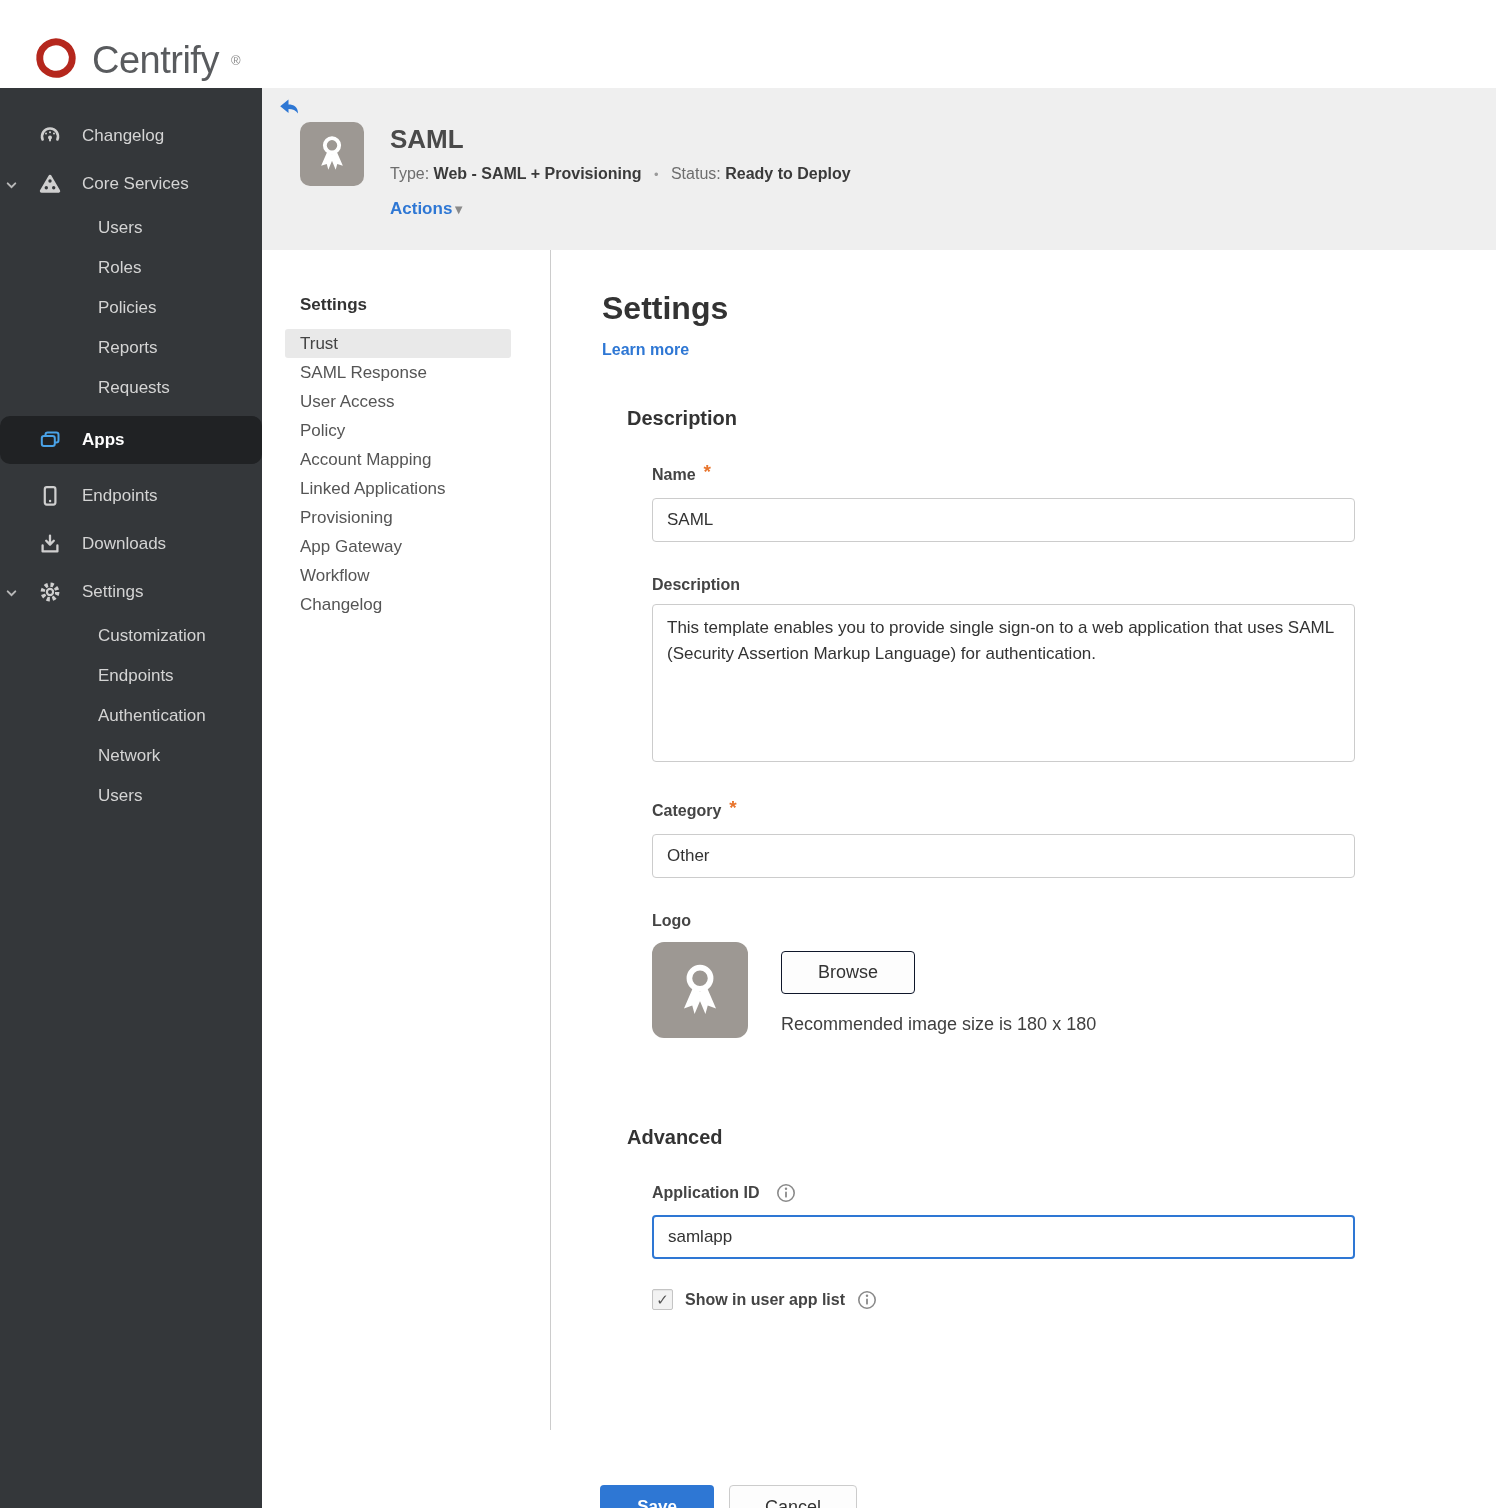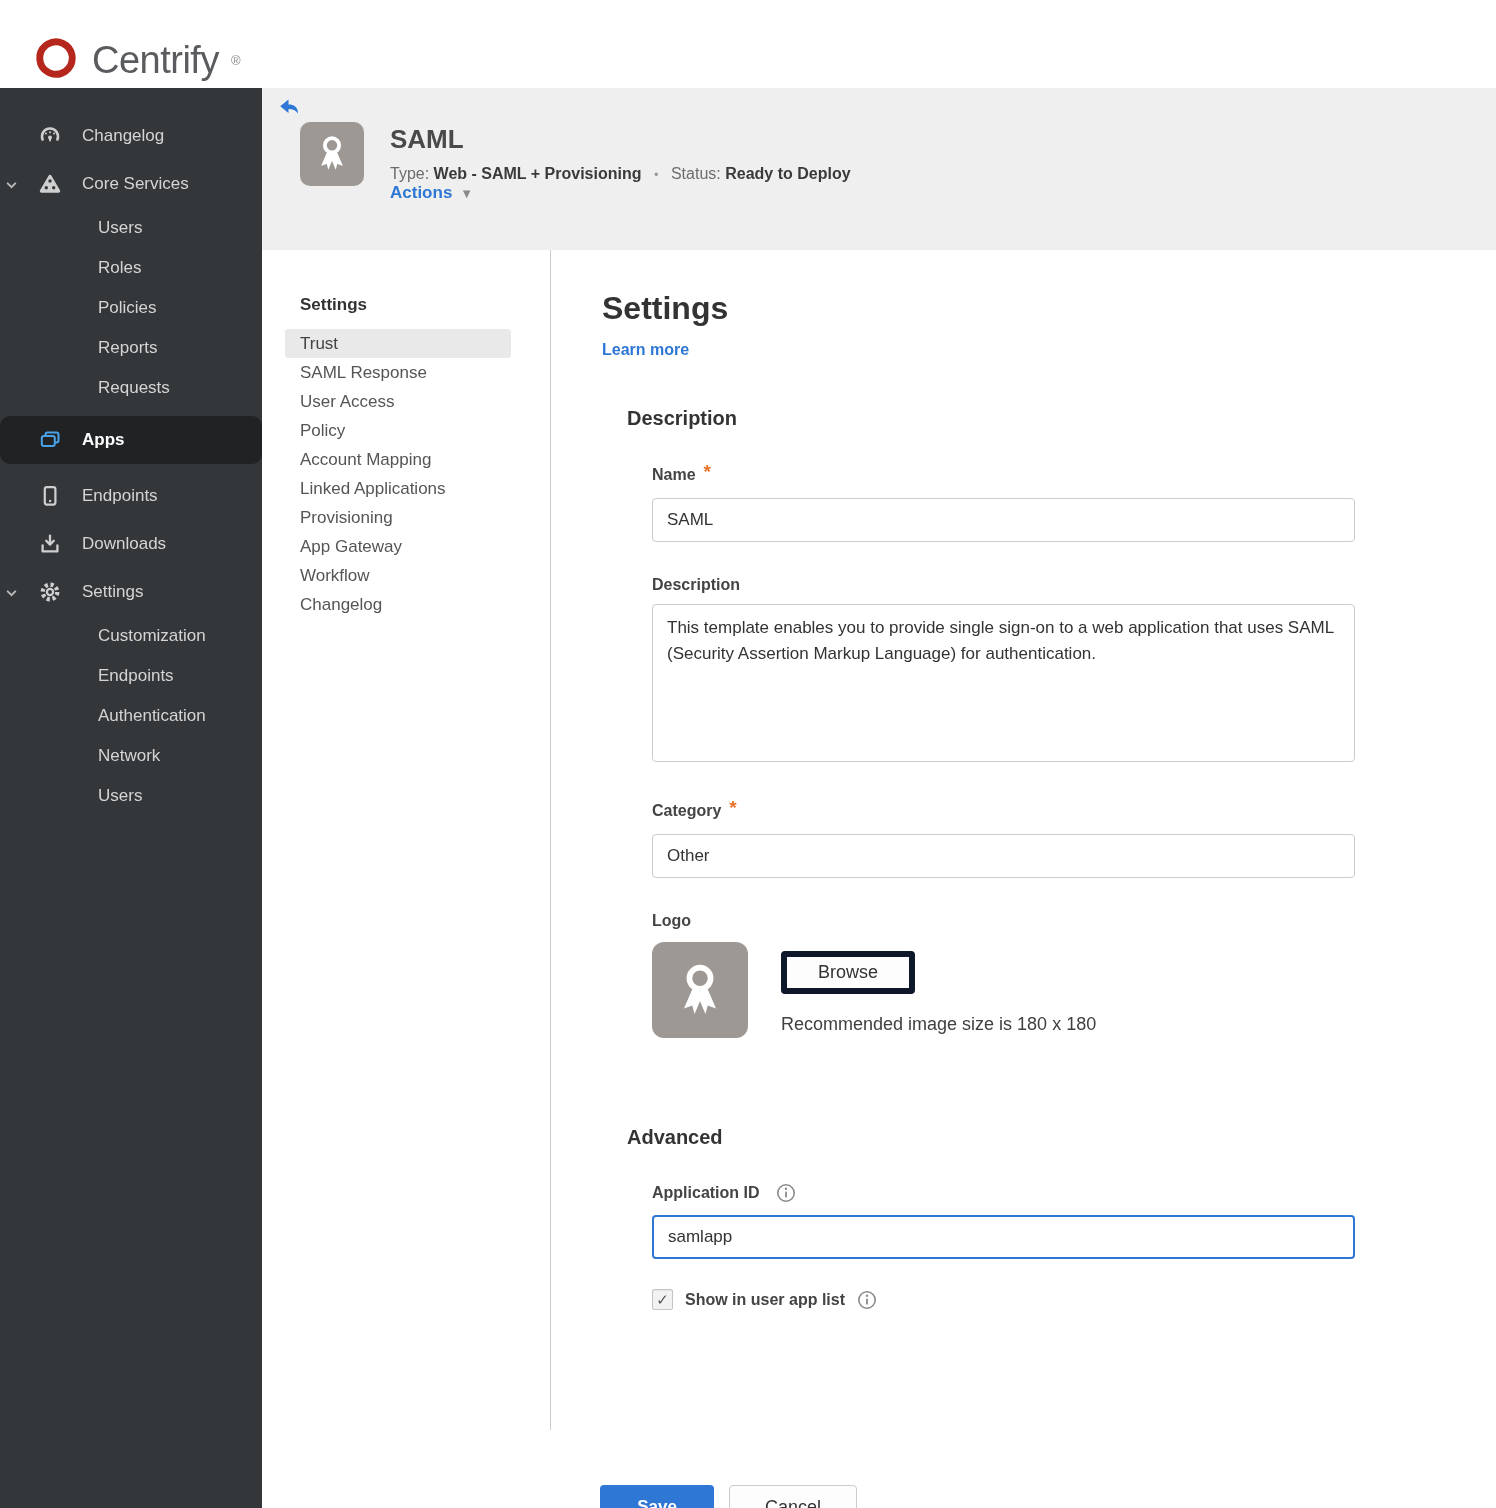--- a/index.html
+++ b/index.html
@@ -34,21 +34,21 @@
   .app-header { background:#efefef; padding:10px 0 14px 16px; position:relative; min-height:162px; }
   .back-btn { display:inline-block; width:22px; height:18px; cursor:pointer; }
   .app-header-inner { display:flex; margin-top:2px; margin-left:22px; }
   .app-avatar { width:64px; height:64px; background:#9d9893; border-radius:10px; display:flex; align-items:center; justify-content:center; flex-shrink:0; }
   .app-head-text { margin-left:26px; padding-top:2px; }
   .app-title { font-size:26px; font-weight:bold; color:#4a4a4a; }
   .app-meta { margin-top:10px; font-size:16px; color:#6d6d6d; }
   .app-meta b { color:#3a3a3a; }
   .meta-dot { color:#9a9a9a; margin:0 8px; font-size:13px; }
   .status-val { font-weight:bold; }
-  .actions-row { margin-top:0; display:flex; align-items:center; gap:8px; cursor:pointer; }
+  .actions-row { margin-top:16px; display:flex; align-items:center; cursor:pointer; }
   .actions-label { font-size:17px; font-weight:bold; }
   .caret { font-size:13px; color:#8a8a8a; }
 
   
   .content-body { display:flex; padding-bottom:55px; }
   .subnav { width:289px; flex-shrink:0; border-right:1px solid #ccc; padding:45px 0 0 23px; }
   .subnav-title { font-size:17px; font-weight:bold; color:#333; padding:0 0 14px 15px; }
   .subnav-item { display:flex; align-items:center; height:29px; padding-left:15px; width:226px; font-size:17px; color:#555; cursor:pointer; border-radius:3px; }
   .subnav-item.active { background:#e9e9e9; color:#444; }
 
@@ -69,21 +69,21 @@
   .text-area {
     margin-top:10px; width:703px; height:158px; border:1px solid #ccc; border-radius:4px;
     font-family:"Liberation Sans", sans-serif; font-size:17px; color:#333; padding:10px 14px; line-height:1.5; resize:none; outline:none; background:#fff;
   }
   .text-input.focused { border:2px solid #2e77d4; }
 
   .logo-row { margin-top:12px; display:flex; align-items:flex-start; }
   .logo-box { width:96px; height:96px; background:#9d9893; border-radius:12px; display:flex; align-items:center; justify-content:center; flex-shrink:0; }
   .logo-right { margin-left:33px; padding-top:9px; }
   .browse-btn {
-    width:134px; height:43px; background:#fdfdfd; border:6px solid #0f172a; border-radius:4px;
+    width:134px; height:43px; background:#fdfdfd; border:1px solid #0f172a; border-radius:4px;
     font-family:"Liberation Sans", sans-serif; font-size:18px; color:#333; cursor:pointer;
   }
   .logo-hint { margin-top:20px; font-size:18px; color:#404040; }
 
   .advanced { margin-top:88px; }
   .check-row { margin-top:30px; display:flex; align-items:center; gap:12px; }
   .checkbox { width:21px; height:21px; border:1px solid #c4c4c4; border-radius:2px; background:#f2f2f2;
     display:flex; align-items:center; justify-content:center; font-size:15px; color:#555; cursor:pointer; box-shadow:inset 0 1px 1px rgba(0,0,0,0.06); }
   .check-label { font-size:16px; font-weight:bold; color:#444; }
 

